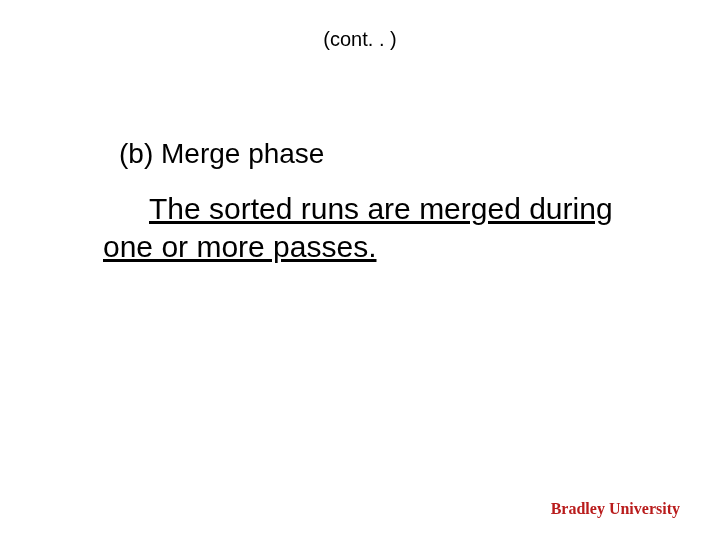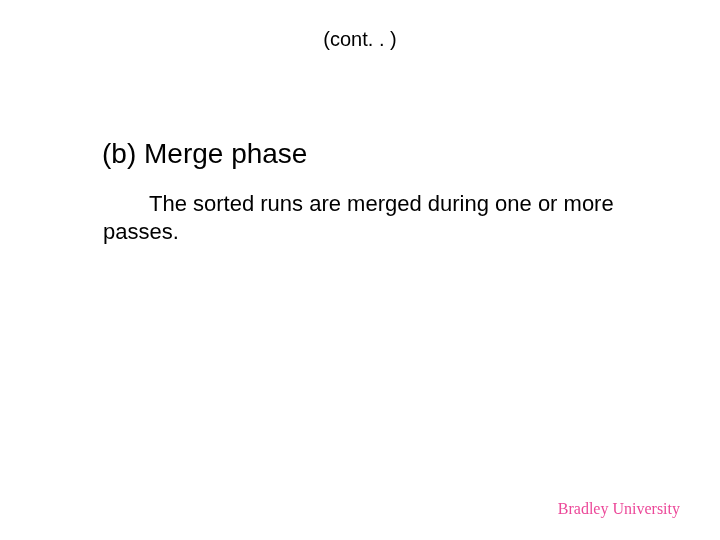--- a/index.html
+++ b/index.html
@@ -30,40 +30,41 @@
     top: 50px;
     left: 0;
     width: 720px;
     text-align: center;
     font-size: 40px;
     letter-spacing: 0.5px;
   }
   .subheading {
     position: absolute;
     top: 138px;
-    left: 102px;
+    left: 119px;
     font-size: 28px;
   }
   .body {
     position: absolute;
     top: 190px;
     left: 103px;
     width: 520px;
-    font-size: 22px;
+    font-size: 30px;
     line-height: 1.25;
     text-indent: 46px;
+    text-decoration: underline;
   }
   .footer {
     position: absolute;
     bottom: 22px;
     right: 40px;
     font-family: "Times New Roman", Times, serif;
-    font-weight: normal;
+    font-weight: bold;
     font-size: 16px;
-    color: #ec4899;
+    color: #b91c1c;
   }
 </style>
 </head>
 <body>
 
 <div class="slide">
   <div class="cont">(cont. . )</div>
   <div class="subheading">(b) Merge phase</div>
   <div class="body">The sorted runs are merged during one or more passes.</div>
   <div class="footer">Bradley University</div>

